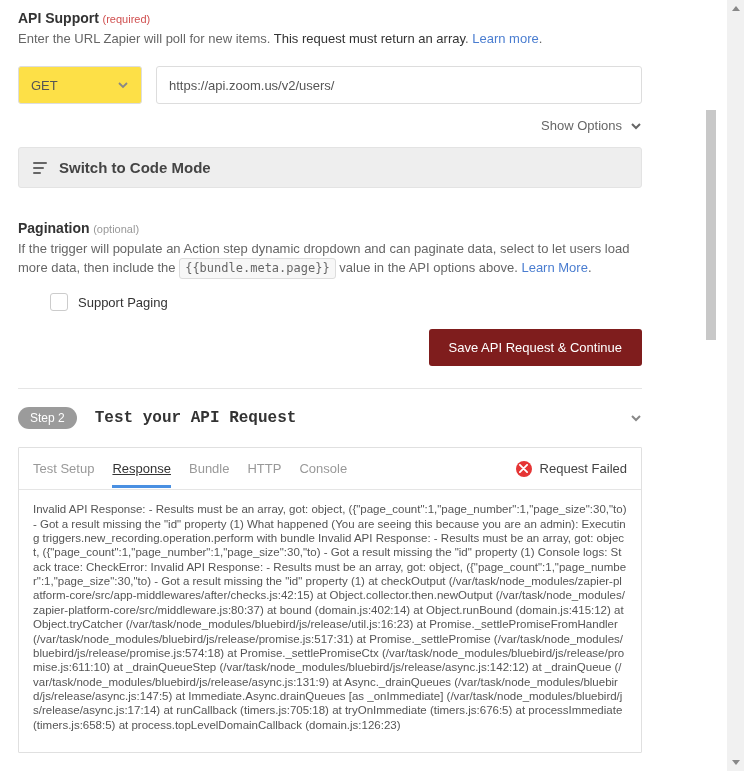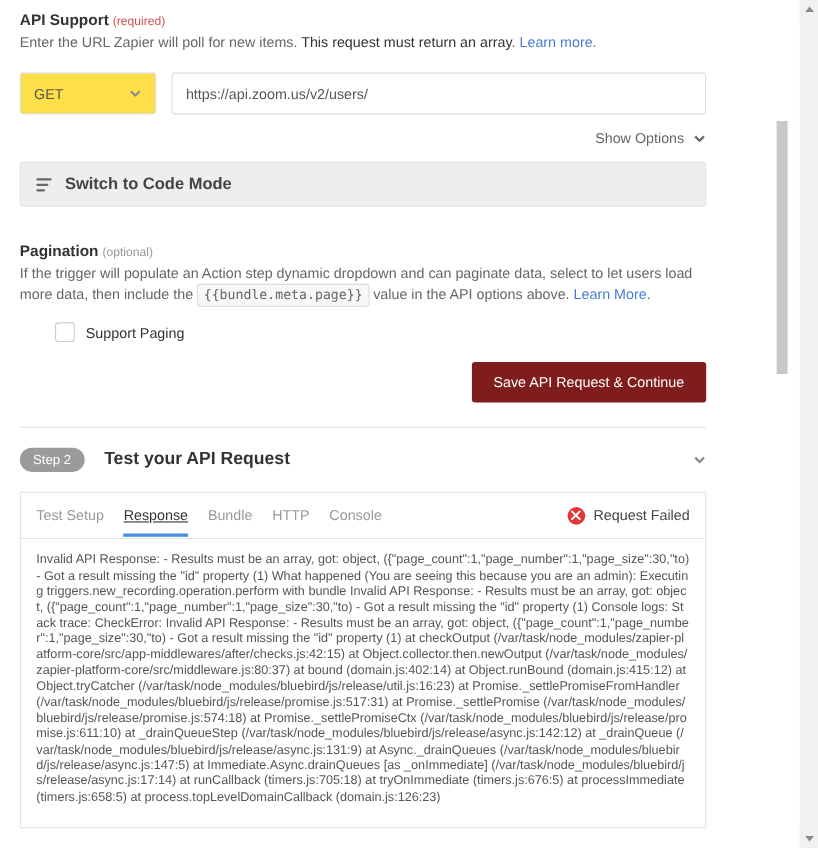--- a/index.html
+++ b/index.html
@@ -144,21 +144,21 @@
       display:flex; align-items:center; gap:18px;
       margin-top: 18px;
       position:relative;
     }
     .step-badge {
       background:#9b9b9b; color:#fff;
       border-radius:12px;
       padding:4px 12px;
       font-size:12px;
     }
-    .step-title { font-size:16px; font-weight:600; color:#333; }
+    .step-title { font-size:16px; font-weight:600; color:#333;font-family:Liberation Mono, monospace; }
     .step-chev { margin-left:auto; }
     .panel {
       border:1px solid #e0e0e0;
       border-radius:1px;
       margin-top:18px;
     }
     .tab-bar {
       display:flex; align-items:center;
       border-bottom:1px solid #e5e5e5;
       padding: 0 14px;

